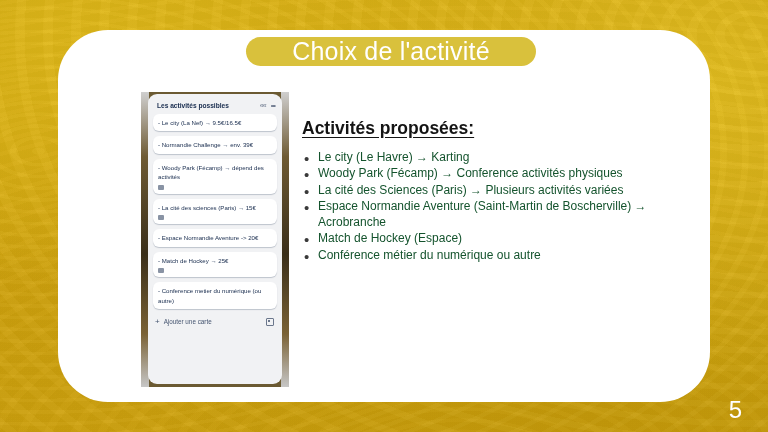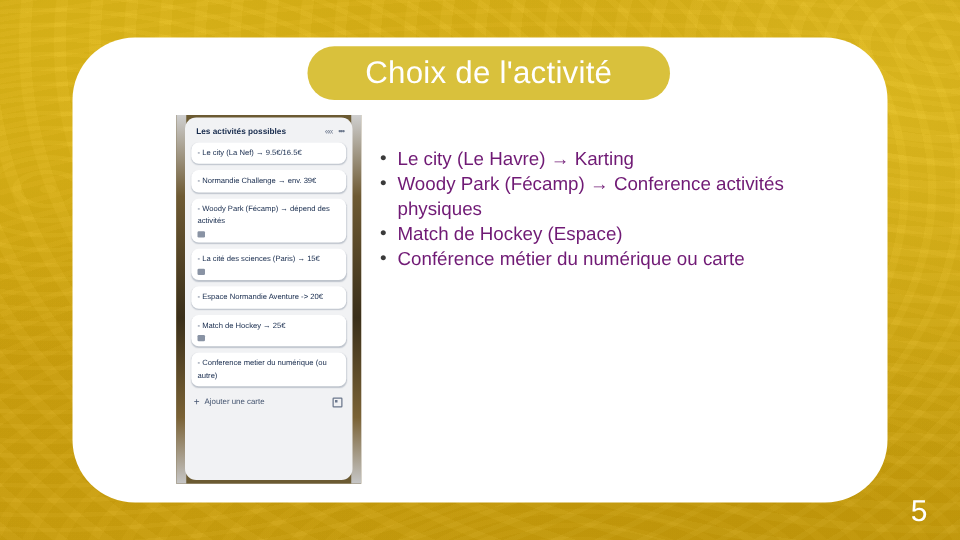--- a/index.html
+++ b/index.html
@@ -70,21 +70,21 @@
     background: #ffffff;
     border-radius: 50px;
   }
 
   
   .title-pill {
     position: absolute;
     left: 246px;
     top: 37px;
     width: 290px;
-    height: 43px;
+    height: 29px;
     background: #d9c13c;
     border-radius: 24px;
     display: flex;
     align-items: center;
     justify-content: center;
   }
   .title-pill .title-text {
     color: #ffffff;
     font-size: 25px;
     font-weight: 400;
@@ -220,23 +220,23 @@
     margin-bottom: 11px;
   }
   .bullets {
     list-style: none;
     margin: 0;
     padding: 0;
   }
   .bullets li {
     position: relative;
     padding-left: 16px;
-    font-size: 15px;
+    font-size: 12px;
     line-height: 1.29;
-    color: #701a75;
+    color: #14532d;
     margin-bottom: 1px;
   }
   .bullets li::before {
     content: "•";
     position: absolute;
     left: 2px;
     top: -1px;
     font-size: 15px;
     color: #3a3a3a;
   }
@@ -314,23 +314,26 @@
       <div class="add-card">
         <span class="plus">+</span>
         <span class="add-label">Ajouter une carte</span>
         <span class="tmpl-icon"></span>
       </div>
 
     </div>
   </div>
 
   <div class="text-block">
+    <div class="tb-heading">Activités proposées:</div>
     <ul class="bullets">
       <li>Le city (Le Havre) → Karting</li>
       <li>Woody Park (Fécamp) → Conference activités physiques</li>
+      <li>La cité des Sciences (Paris) → Plusieurs activités variées</li>
+      <li>Espace Normandie Aventure (Saint-Martin de Boscherville) → Acrobranche</li>
       <li>Match de Hockey (Espace)</li>
-      <li>Conférence métier du numérique ou carte</li>
+      <li>Conférence métier du numérique ou autre</li>
     </ul>
   </div>
 
   <div class="page-number">5</div>
 
 </div>
 
 </body></html>

